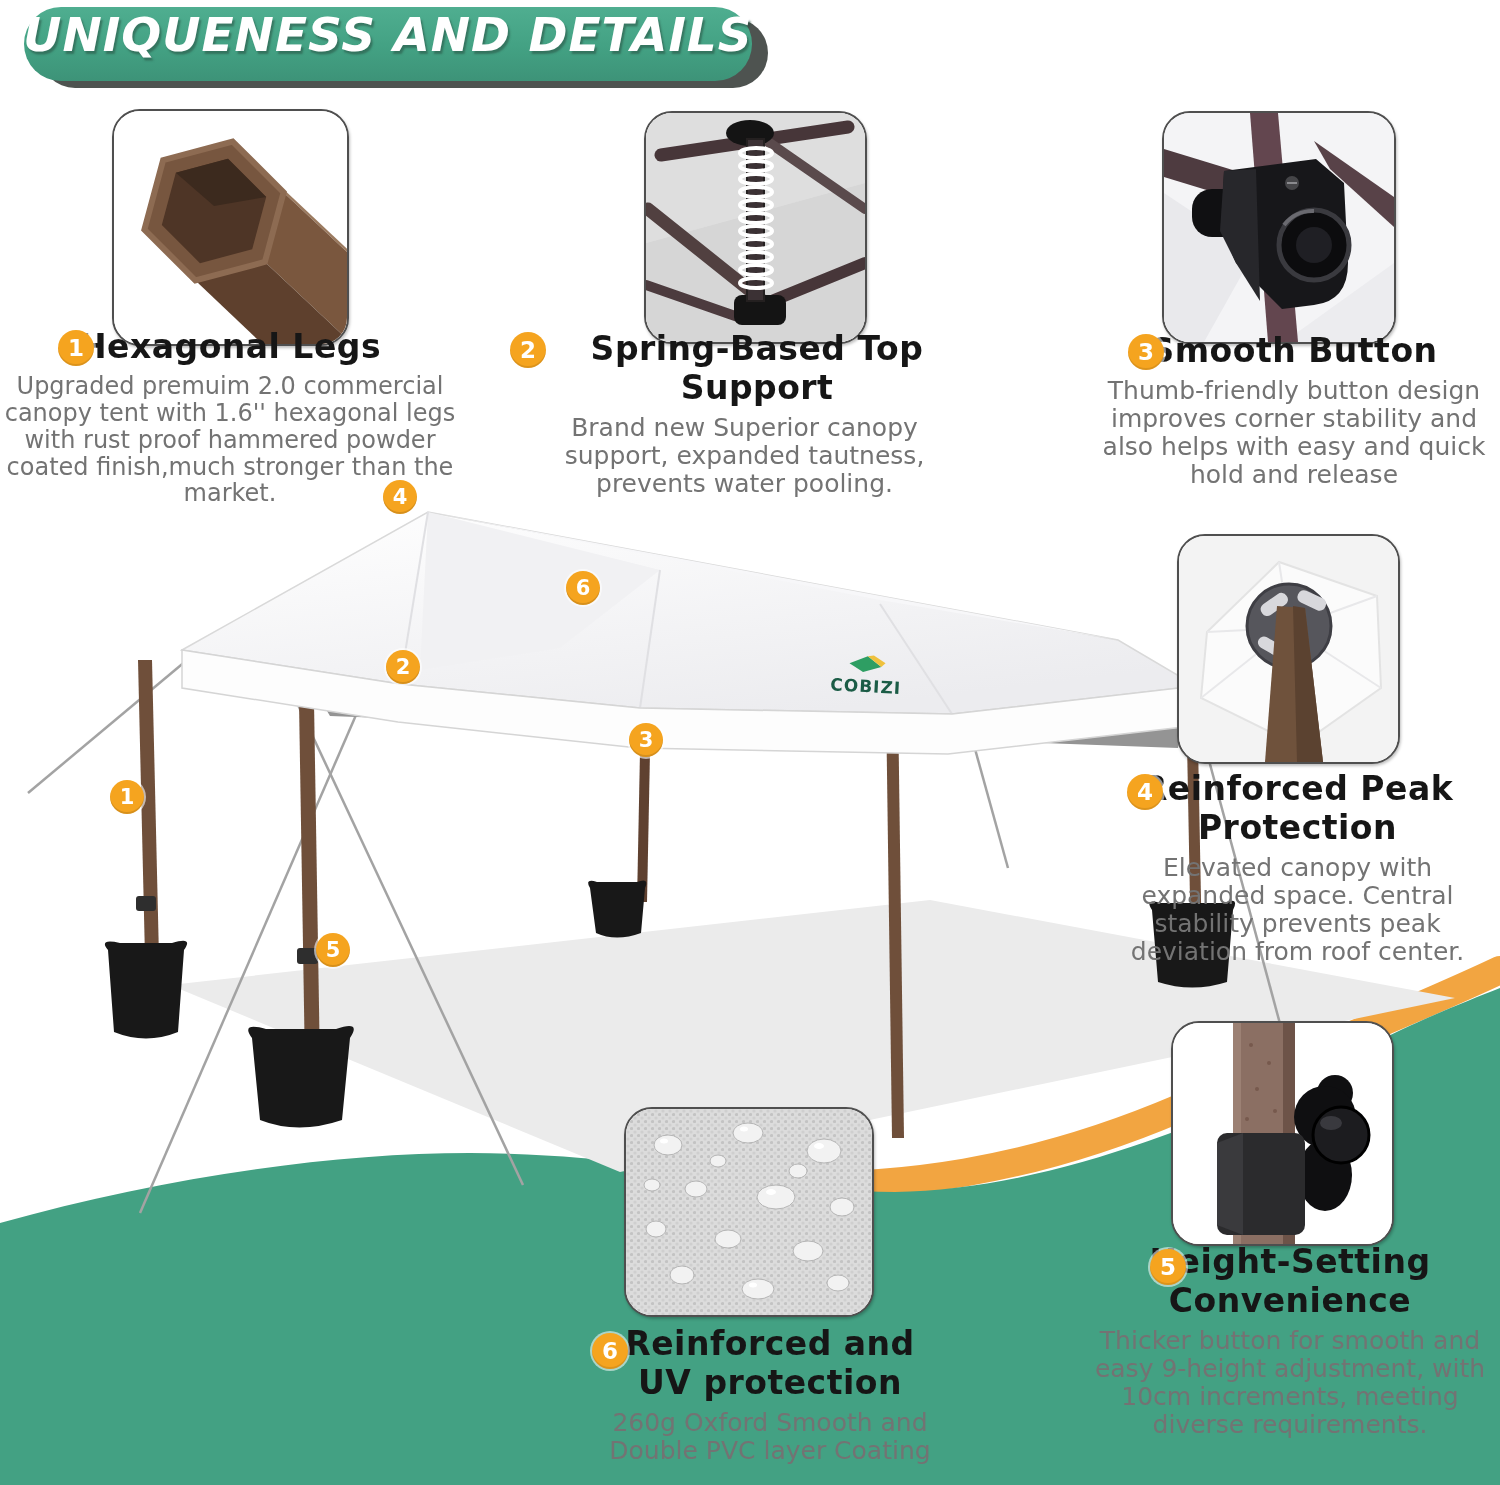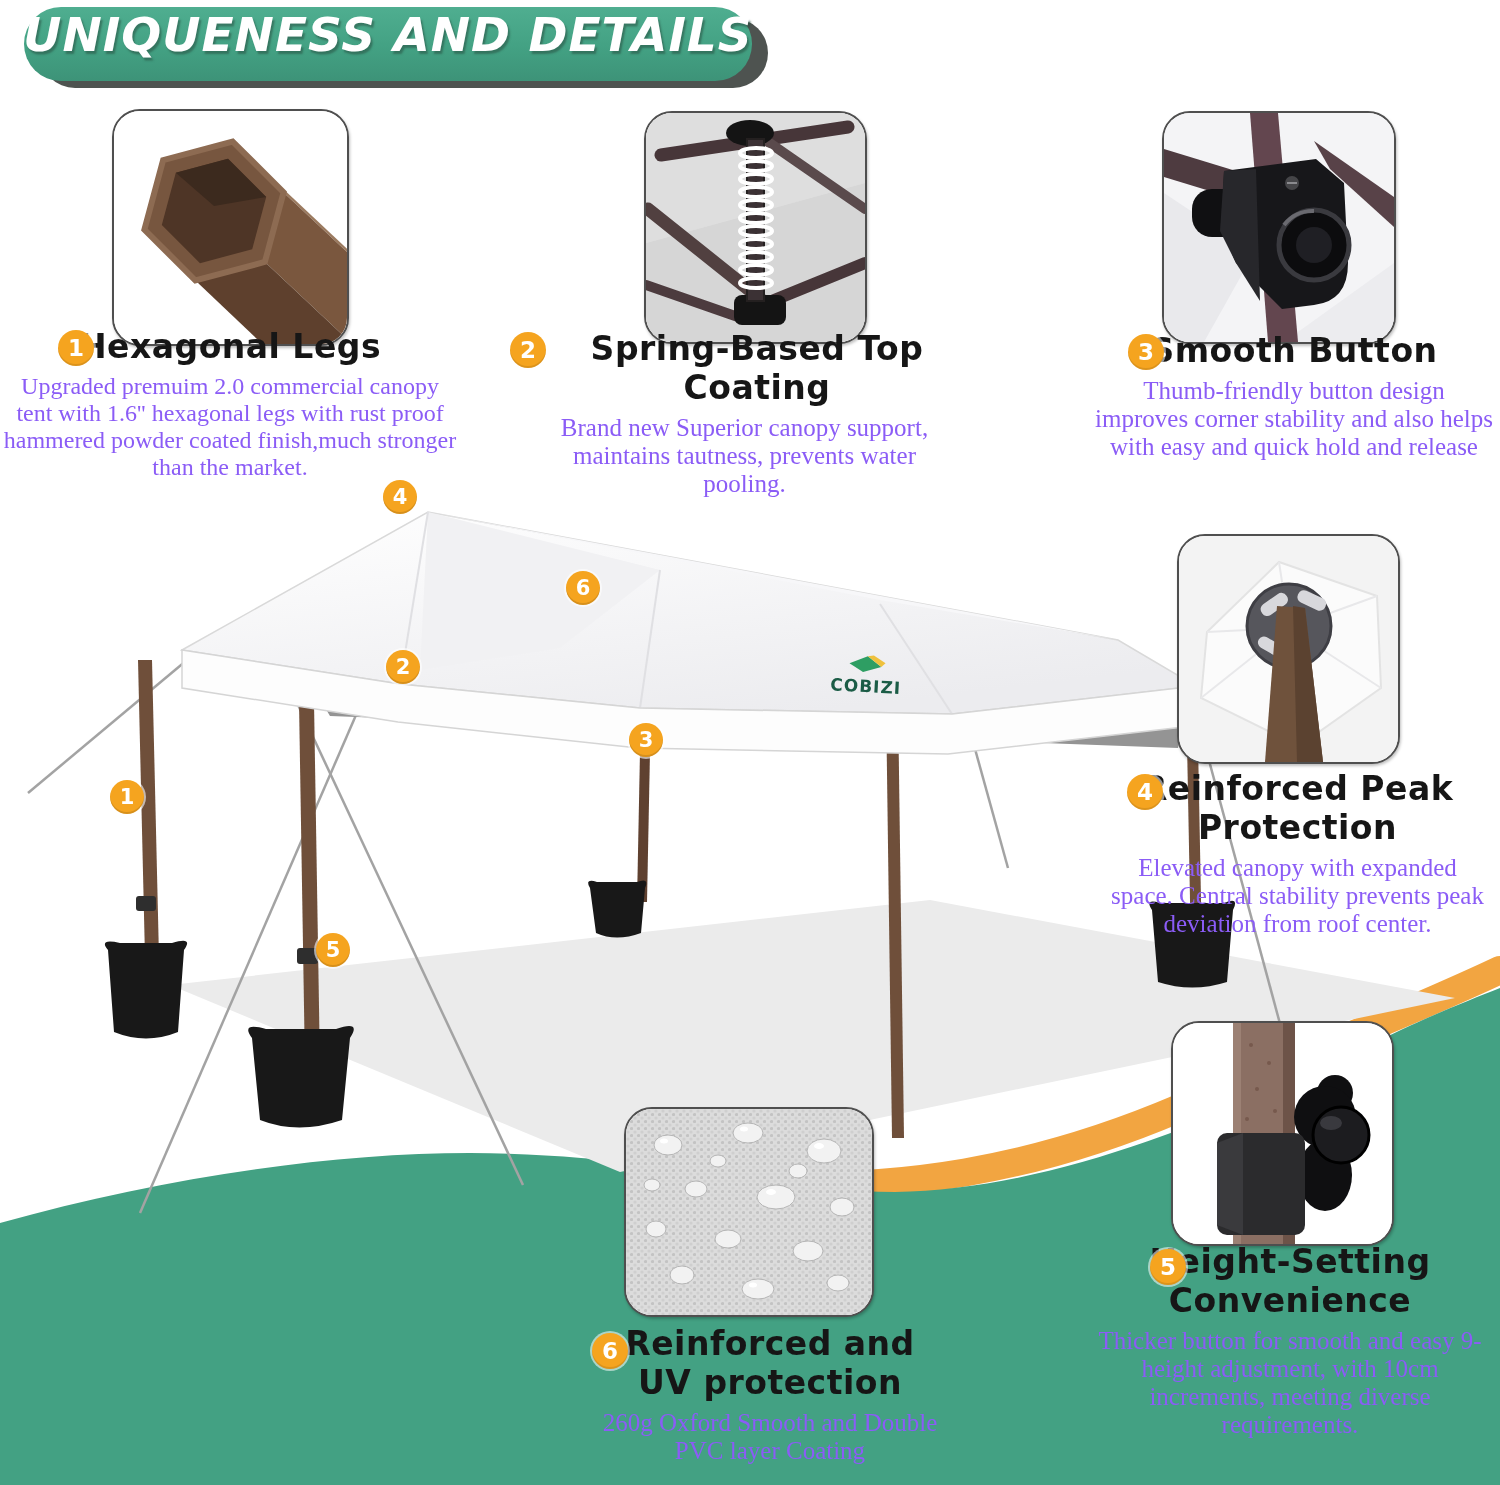--- a/index.html
+++ b/index.html
@@ -31,21 +31,21 @@
     overflow:hidden;box-shadow:1px 2px 3px rgba(0,0,0,.25);
   }
 
   
   .feature{position:absolute;text-align:center;color:#2e2e2e;}
   .feature-head{position:relative;margin:0;}
   .feature-title{
     font-size:33px;line-height:1.18;font-weight:700;color:#161616;letter-spacing:.5px;
   }
   .feature-title .tw{display:block;margin:0 auto;}
-  .feature-desc{margin:6px auto 0;font-size:25px;line-height:1.12;color:#8b5cf6;font-family:Liberation Serif, serif;}
+  .feature-desc{margin:6px auto 0;font-size:25px;line-height:1.12;color:#737373;}
   .badge{
     position:absolute;width:36px;height:36px;border-radius:50%;
     background:#f5a41f;color:#fff;font-size:23px;font-weight:700;
     display:flex;align-items:center;justify-content:center;
     box-shadow:inset 0 -2px 0 rgba(0,0,0,.10), 0 0 0 2px rgba(255,255,255,.55);
   }
 
   
   .marker{
     position:absolute;width:34px;height:34px;border-radius:50%;
@@ -299,23 +299,23 @@
     <div class="feature-head">
       <span class="badge" style="left:58px;top:2px;">1</span>
       <span class="feature-title"><span class="tw">Hexagonal Legs</span></span>
     </div>
     <div class="feature-desc" style="width:455px;font-size:24px;">Upgraded premuim 2.0 commercial canopy tent with 1.6'' hexagonal legs with rust proof hammered powder coated finish,much stronger than the market.</div>
   </div>
 
   <div class="feature" style="left:492px;top:330px;width:505px;z-index:3;">
     <div class="feature-head">
       <span class="badge" style="left:18px;top:2px;">2</span>
-      <span class="feature-title"><span class="tw" style="width:440px;margin-left:45px;">Spring-Based Top Coating</span></span>
-    </div>
-    <div class="feature-desc" style="width:390px;">Brand new Superior canopy support, maintains tautness, prevents water pooling.</div>
+      <span class="feature-title"><span class="tw" style="width:440px;margin-left:45px;">Spring-Based Top Support</span></span>
+    </div>
+    <div class="feature-desc" style="width:390px;">Brand new Superior canopy support, expanded tautness, prevents water pooling.</div>
   </div>
 
   <div class="feature" style="left:1088px;top:332px;width:412px;z-index:3;">
     <div class="feature-head">
       <span class="badge" style="left:40px;top:2px;">3</span>
       <span class="feature-title"><span class="tw">Smooth Button</span></span>
     </div>
     <div class="feature-desc" style="width:400px;">Thumb-friendly button design improves corner stability and also helps with easy and quick hold and release</div>
   </div>
 

